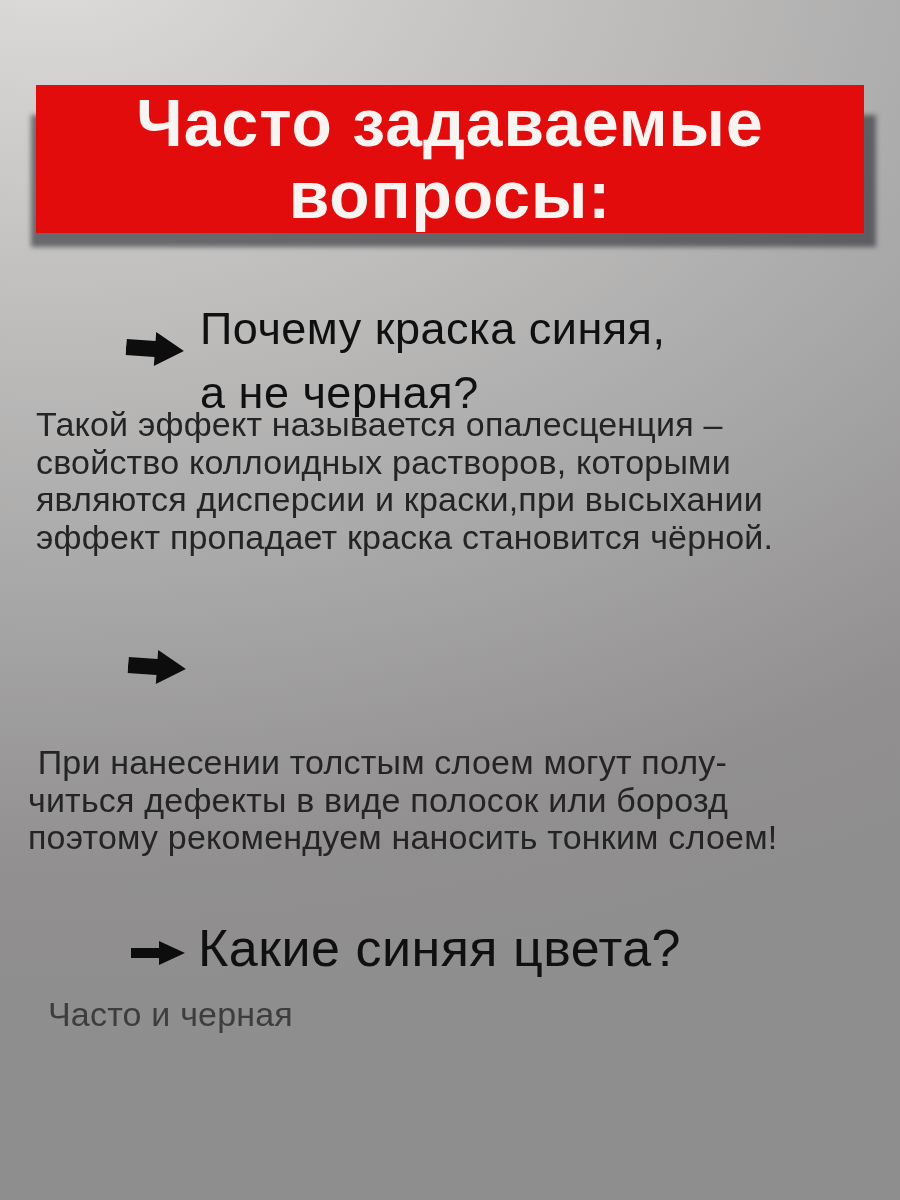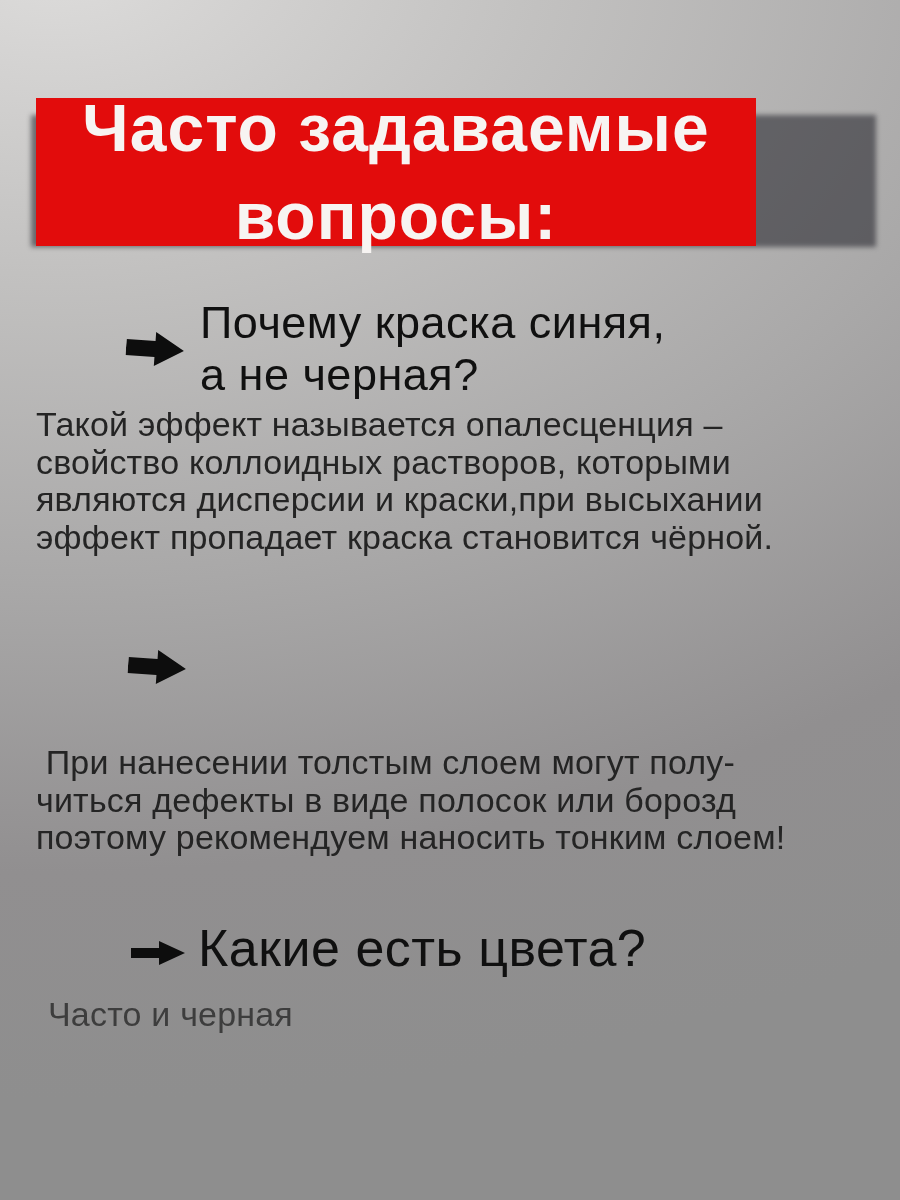--- a/index.html
+++ b/index.html
@@ -8,28 +8,28 @@
     font-family:"Liberation Sans","DejaVu Sans",sans-serif;
     background:radial-gradient(ellipse 1750px 1150px at 6% -4%,
       #dedddc 0%, #c2c1c0 28%, #a9a8a8 55%, #918f90 80%, #8e8e8e 100%);
   }
   
   .banner-shadow{
     position:absolute;left:31px;top:115px;width:845px;height:132px;
     background:rgba(38,38,44,0.58);filter:blur(2.5px);
   }
   .banner{
-    position:absolute;left:36px;top:98px;width:720px;height:148px;
+    position:absolute;left:36px;top:85px;width:828px;height:148px;
     display:flex;align-items:center;justify-content:center;text-align:center;
-    font-weight:bold;font-size:66px;line-height:88px;letter-spacing:1px;
+    font-weight:bold;font-size:66px;line-height:72px;letter-spacing:1px;
     white-space:pre-wrap;
   }
   
   .q{
-    position:absolute;color:#101010;font-size:45px;line-height:52px;
+    position:absolute;color:#101010;font-size:45px;line-height:64px;
     white-space:pre-wrap;letter-spacing:0.5px;
   }
   .q3{font-size:52px;line-height:56px;}
   .arrow{position:absolute;}
   .arrow svg{display:block;}
   .ans{
     position:absolute;color:#242424;font-size:34px;line-height:37.5px;
     white-space:pre-wrap;letter-spacing:0.2px;
   }
   .ans3{color:#3d3d3d;}
@@ -53,25 +53,25 @@
   <div class="ans" style="left:36px;top:406px;">Такой эффект называется опалесценция –
 свойство коллоидных растворов, которыми
 являются дисперсии и краски,при высыхании
 эффект пропадает краска становится чёрной.</div>
 
   <div class="arrow" style="left:128px;top:648px;transform:rotate(4deg);">
     <svg width="58" height="38" viewBox="0 0 58 38">
       <path d="M0 11 H29 V2 L58 19 L29 36 V27 H0 Z" fill="#0d0d0d"></path>
     </svg>
   </div>
-  <div class="ans" style="left:36px;top:744px;"> При нанесении толстым слоем могут полу-
+  <div class="ans" style="left:28px;top:744px;"> При нанесении толстым слоем могут полу-
 читься дефекты в виде полосок или борозд
 поэтому рекомендуем наносить тонким слоем!</div>
 
   <div class="arrow" style="left:131px;top:940px;">
     <svg width="54" height="26" viewBox="0 0 54 26">
       <path d="M0 8 H28 V1 L54 13 L28 25 V18 H0 Z" fill="#0d0d0d"></path>
     </svg>
   </div>
-  <div class="q q3" style="left:198px;top:920px;">Какие есть цвета?</div>
+  <div class="q q3" style="left:198px;top:920px;">Какие синяя цвета?</div>
   <div class="ans ans3" style="left:48px;top:996px;">Часто и черная</div>
 
 </div>
 
 </body></html>

